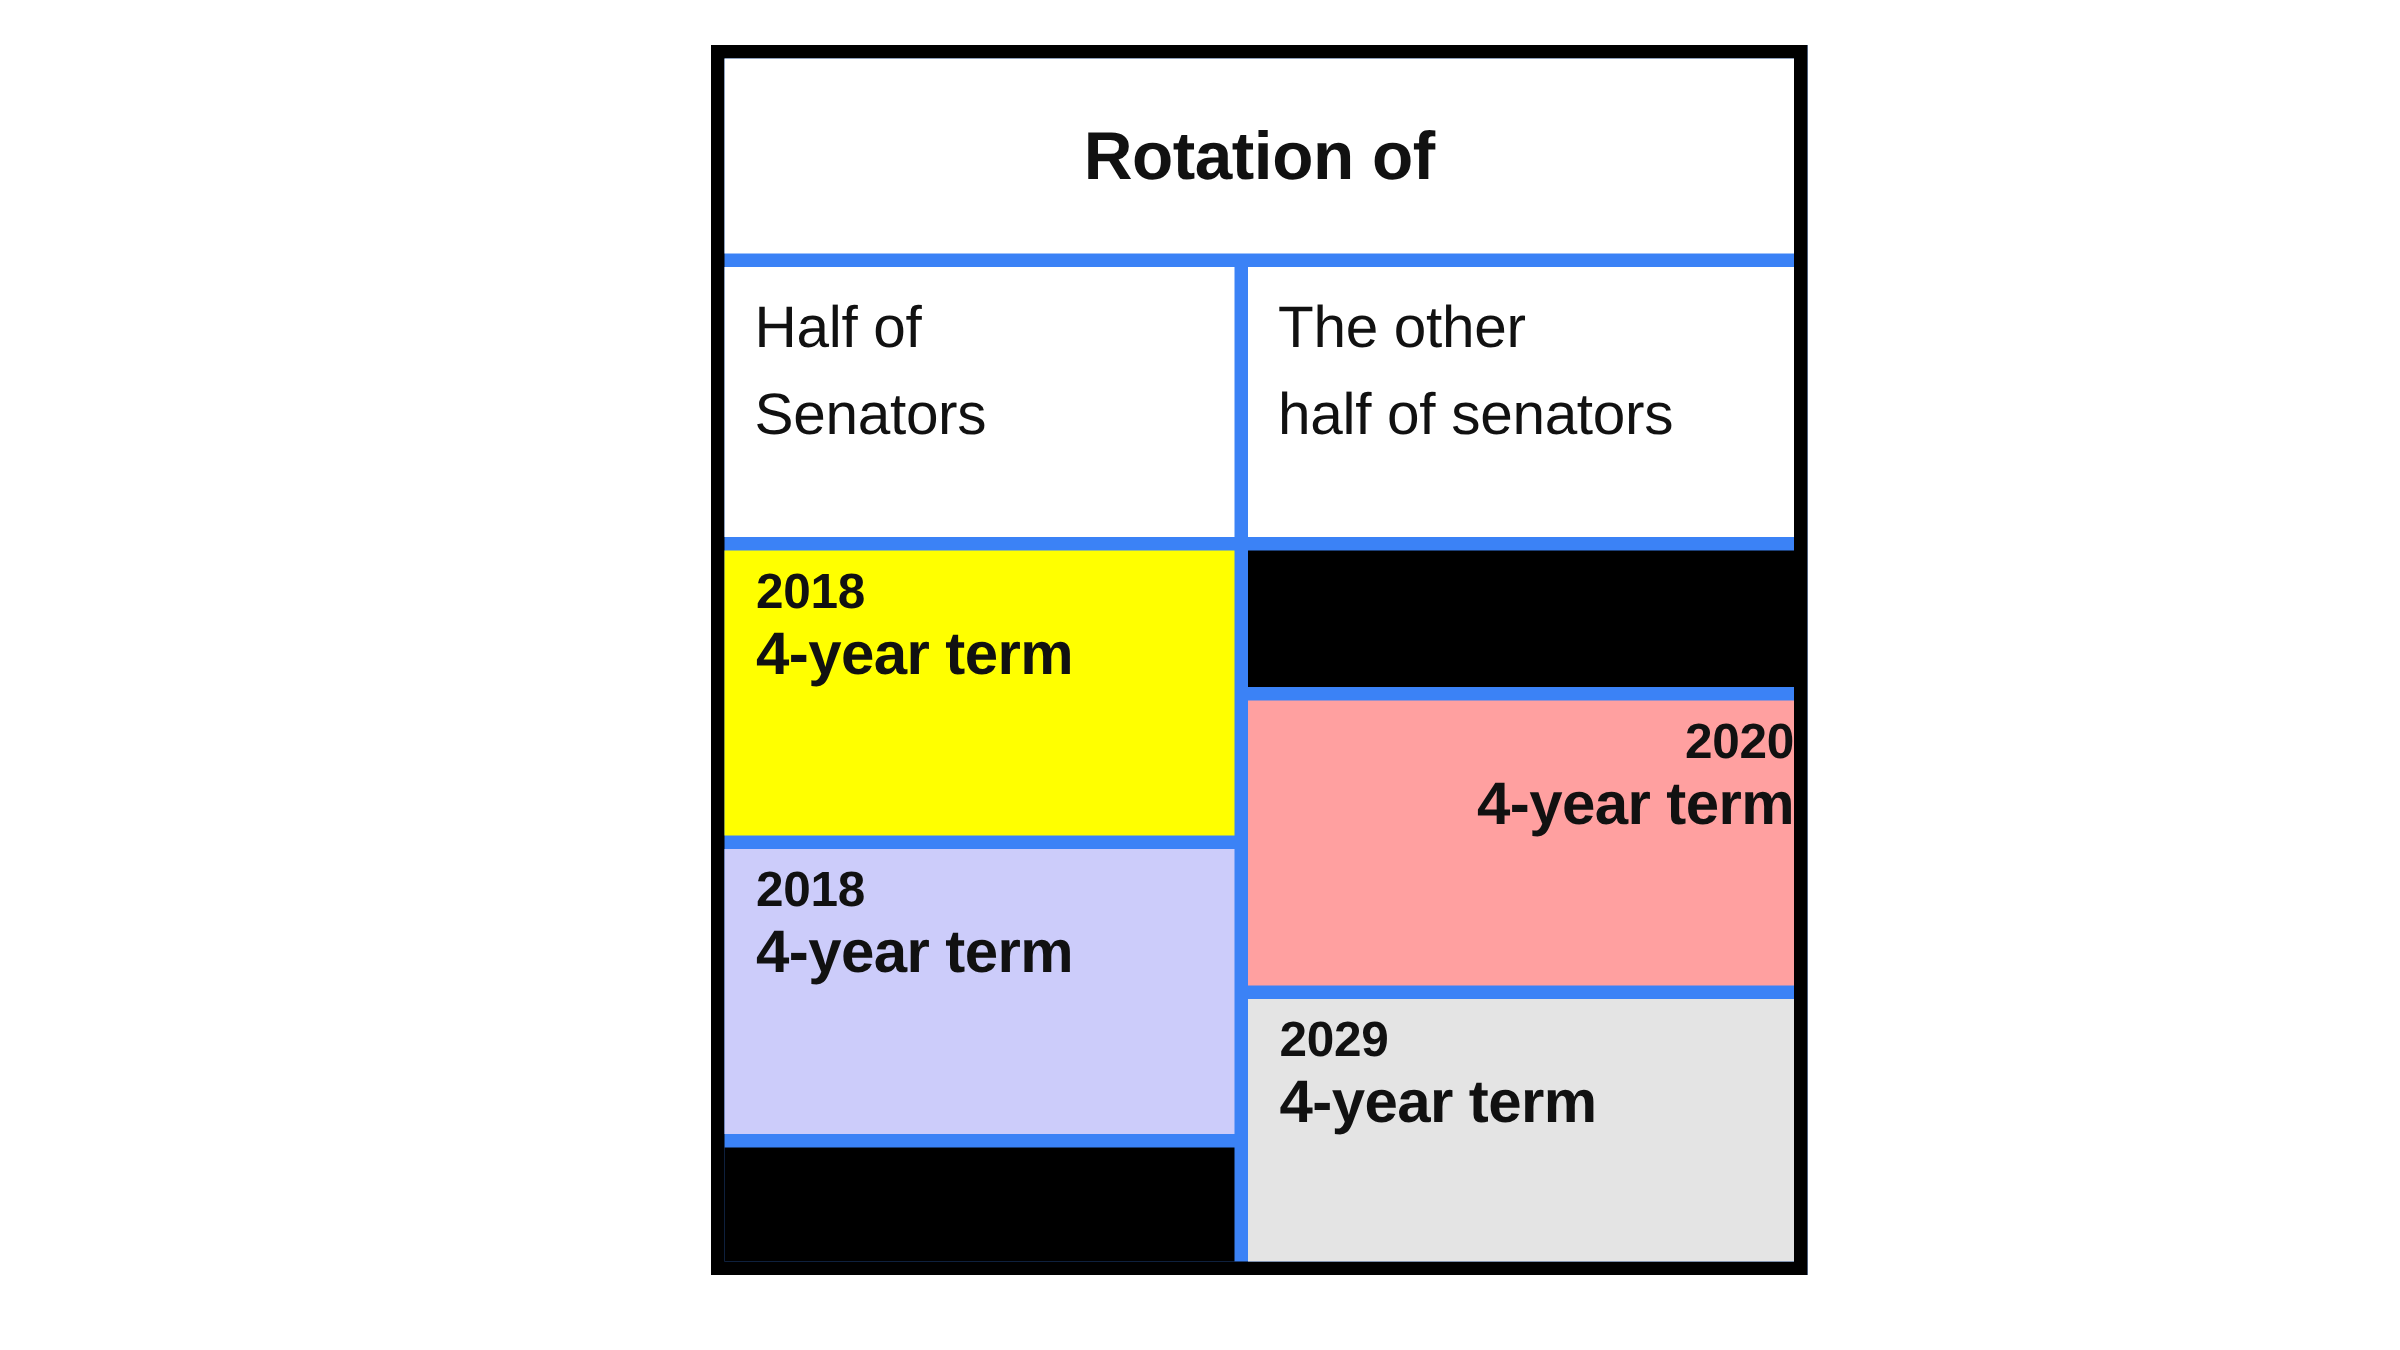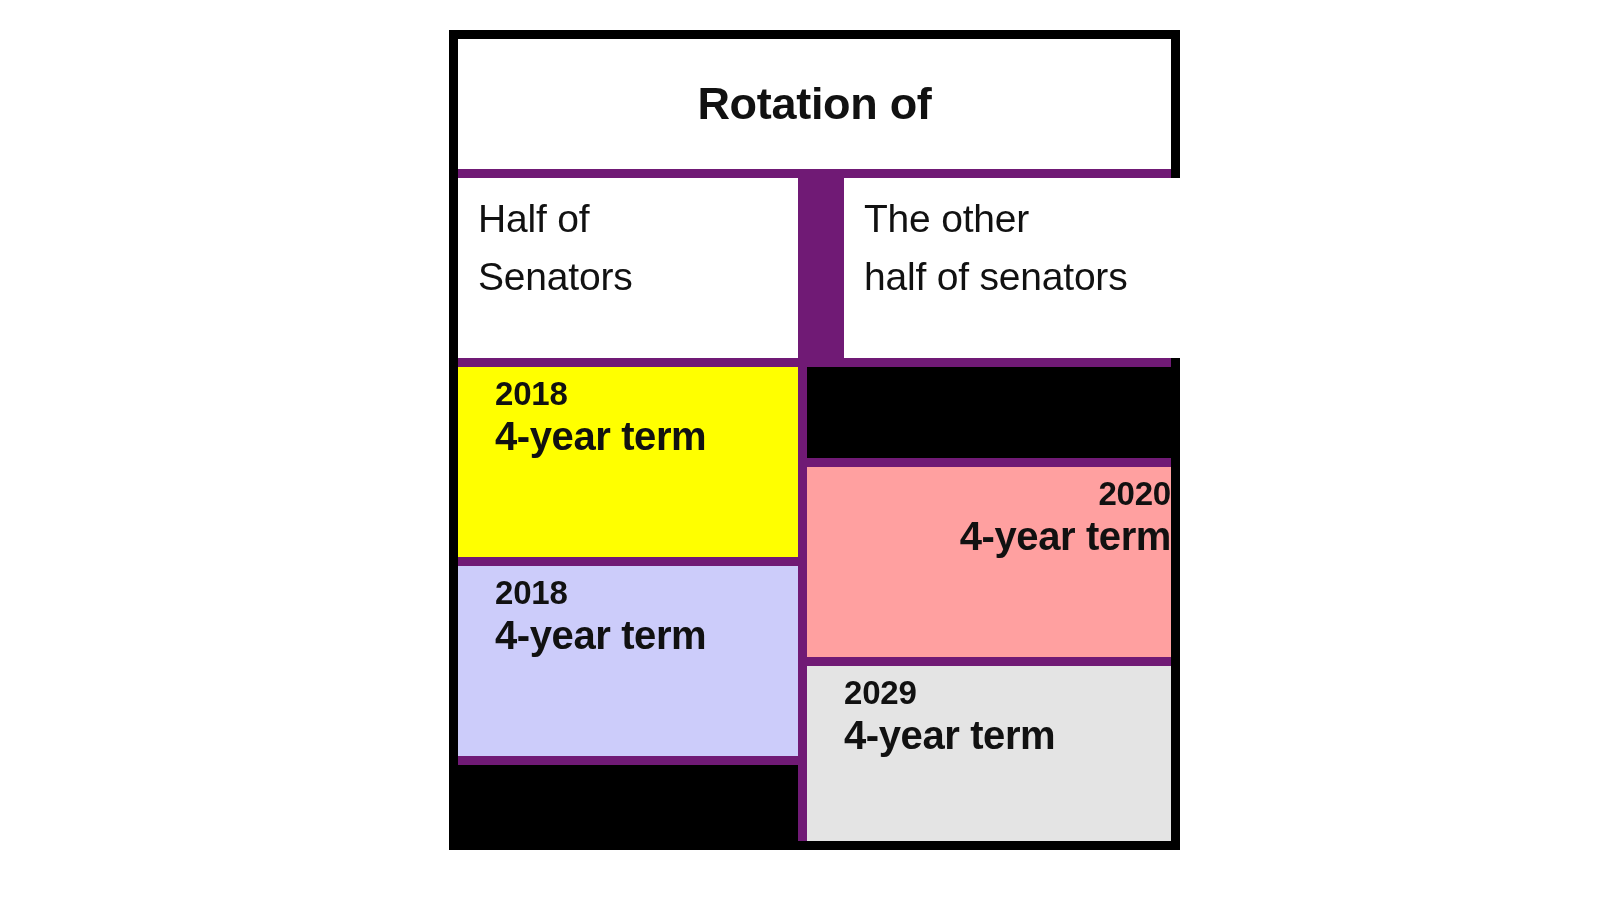--- a/index.html
+++ b/index.html
@@ -11,25 +11,25 @@
     overflow: hidden;
   }
   body {
     font-family: "Liberation Sans", sans-serif;
     position: relative;
   }
 
   
   #diagram {
     position: absolute;
-    left: 449px;
+    left: 474px;
     top: 30px;
     width: 731px;
     height: 820px;
-    background: #701a75;
+    background: #3b82f6;
     border: 9px solid #000000;
     box-sizing: border-box;
   }
 
   
   .title-band {
     position: absolute;
     left: 0px;
     top: 0px;
     width: 713px;
@@ -60,42 +60,42 @@
   }
   .header-cell {
     position: absolute;
     top: 0px;
     height: 180px;
     background: #ffffff;
     box-sizing: border-box;
     padding: 12px 0 0 20px;
   }
   .header-cell.left  { left: 0px;   width: 340px; }
-  .header-cell.right { left: 349px; width: 364px; margin-left: 37px; }
+  .header-cell.right { left: 349px; width: 364px; }
   .header-text {
     font-size: 39px;
     font-weight: normal;
     color: #111111;
     line-height: 1.48;
     letter-spacing: -0.2px;
     white-space: pre-line;
   }
 
   
   .body-area {
     position: absolute;
     left: 0px;
     top: 328px;
     width: 713px;
     height: 474px;
   }
   .term-cell {
     position: absolute;
     box-sizing: border-box;
-    padding: 8px 0 0 37px;
+    padding: 8px 0 0 21px;
     overflow: hidden;
   }
   .term-cell.col-left  { left: 0px;   width: 340px; }
   .term-cell.col-right { left: 349px; width: 364px; }
 
   .year {
     display: block;
     font-size: 33px;
     font-weight: bold;
     color: #111111;

